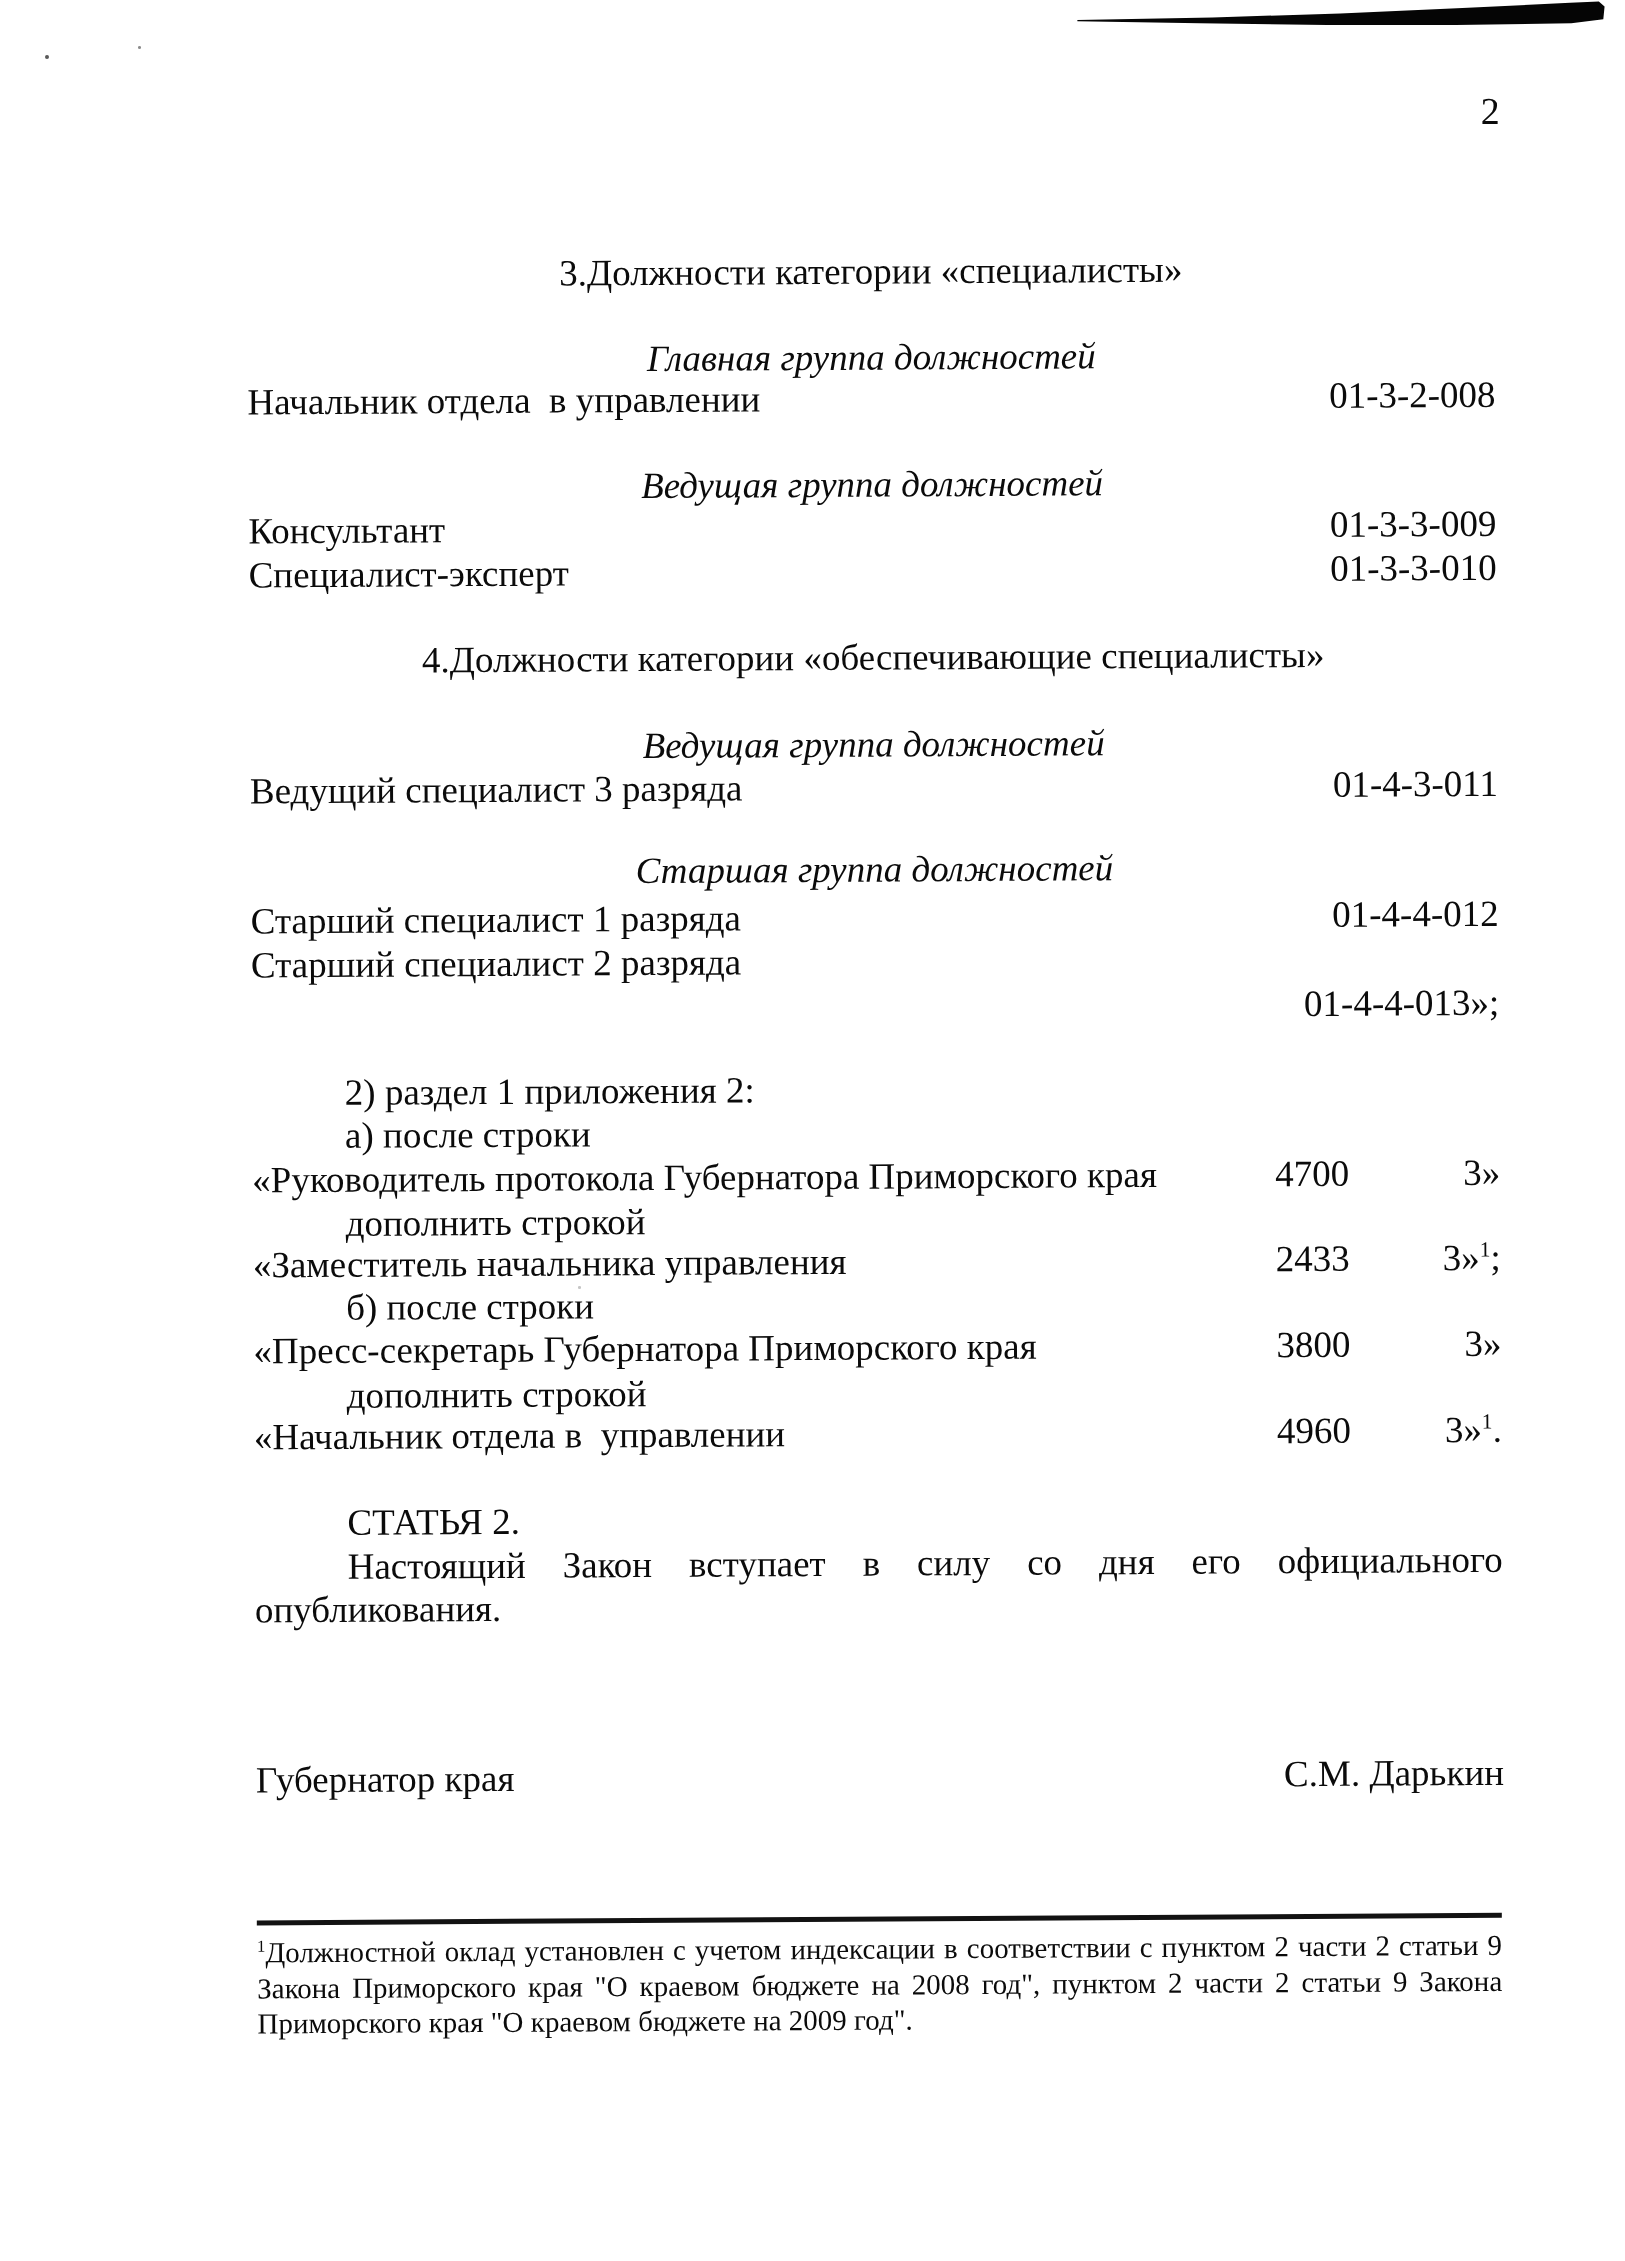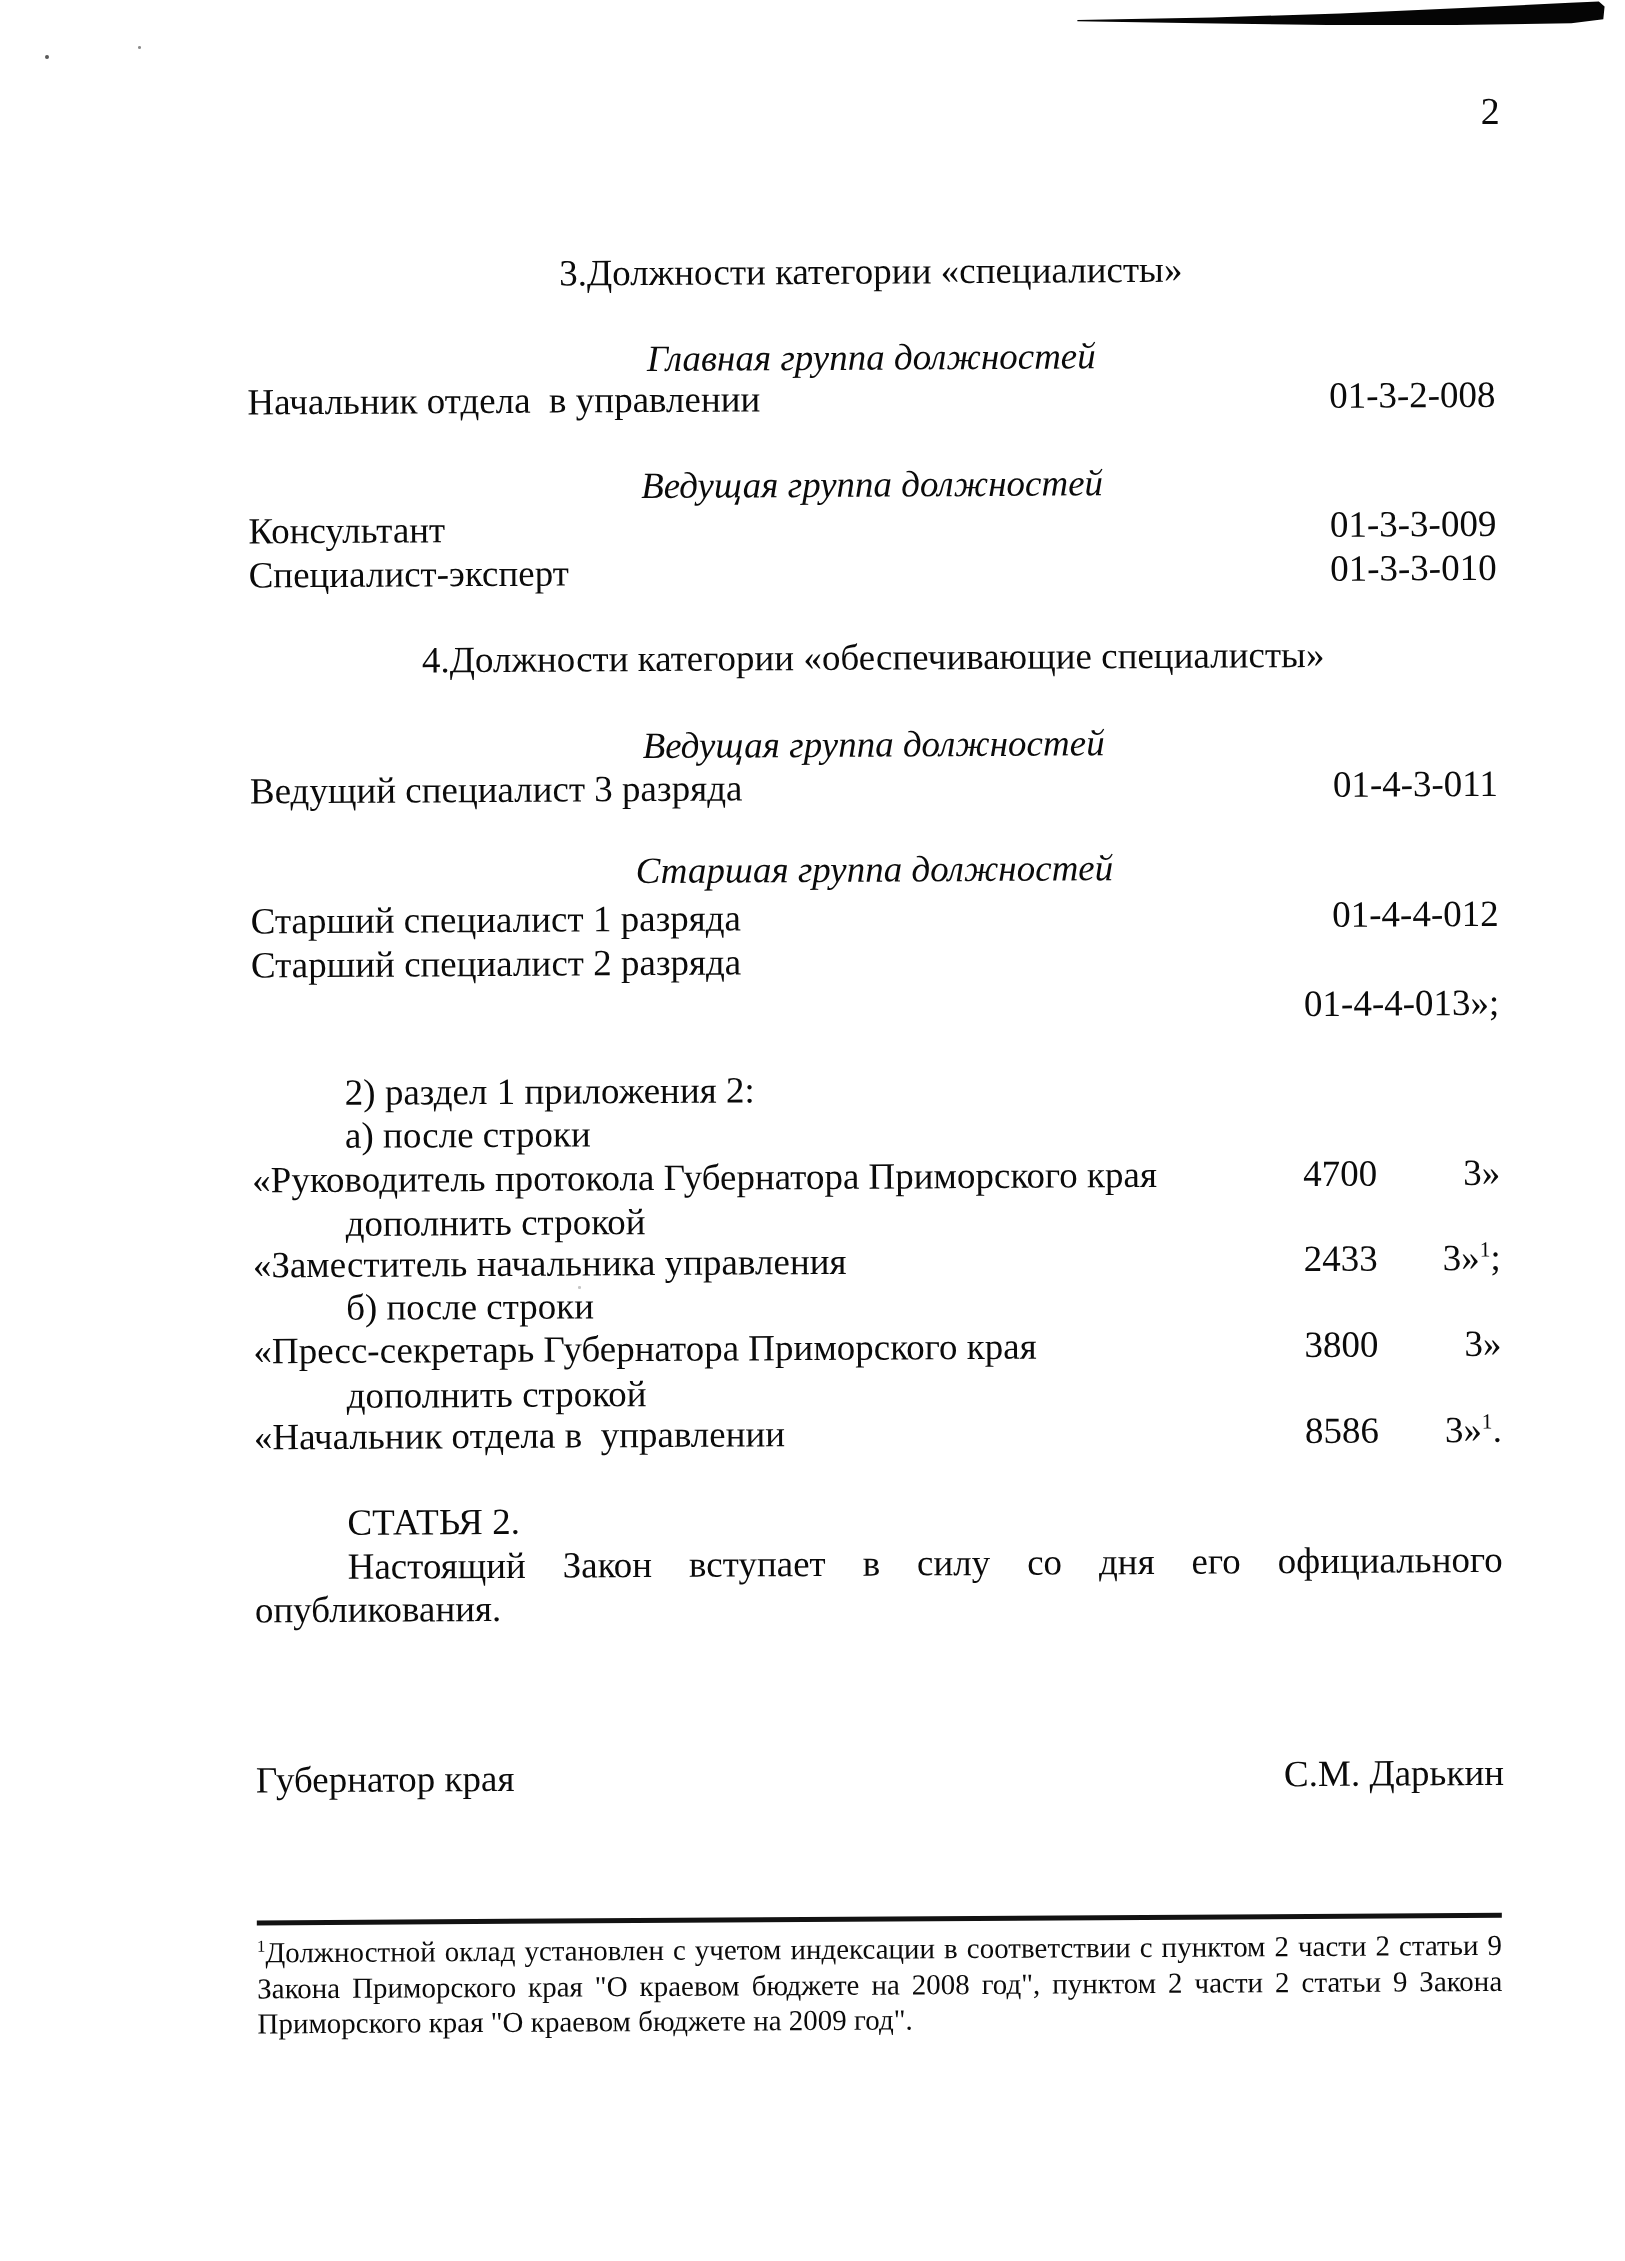--- a/index.html
+++ b/index.html
@@ -46,21 +46,21 @@
     line-height: 43px;
     white-space: normal;
   }
   .center { text-align: center; }
   .right  { text-align: right; }
   .it     { font-style: italic; }
   .ind    { text-indent: 93px; }
   .row    { display: flex; align-items: baseline; }
   .row .lbl { flex: 1 1 auto; white-space: pre; overflow: hidden; }
   .row .code { flex: none; text-align: right; min-width: 172px; white-space: pre; }
-  .row .sal  { flex: none; width: 102px; text-align: right; }
+  .row .sal  { flex: none; width: 102px; text-align: left; }
   .row .grd  { flex: none; width: 123px; text-align: right; white-space: pre; }
   .just1 {
     text-align: justify;
     text-align-last: justify;
   }
   sup.fnref {
     font-size: 58%;
     vertical-align: super;
     line-height: 0;
   }
@@ -175,21 +175,21 @@
       <div class="line row" style="top:1326px">
         <span class="lbl">«Пресс-секретарь Губернатора Приморского края</span>
         <span class="sal">3800</span>
         <span class="grd"><span>3»</span><sup class="fnref"></sup><span></span></span>
       </div>
 
       <div class="line ind" style="top:1371px">дополнить строкой</div>
 
       <div class="line row" style="top:1412px">
         <span class="lbl">«Начальник отдела в  управлении</span>
-        <span class="sal">8586</span>
+        <span class="sal">4960</span>
         <span class="grd"><span>3»</span><sup class="fnref">1</sup><span>.</span></span>
       </div>
 
       <div class="line ind" style="top:1498px">СТАТЬЯ 2.</div>
       <div class="line ind just1" style="top:1542px">Настоящий Закон вступает в силу со дня его официального</div>
       <div class="line" style="top:1585px">опубликования.</div>
 
       <div class="line row" style="top:1755px">
         <span class="lbl">Губернатор края</span>
         <span class="code">С.М. Дарькин</span>

